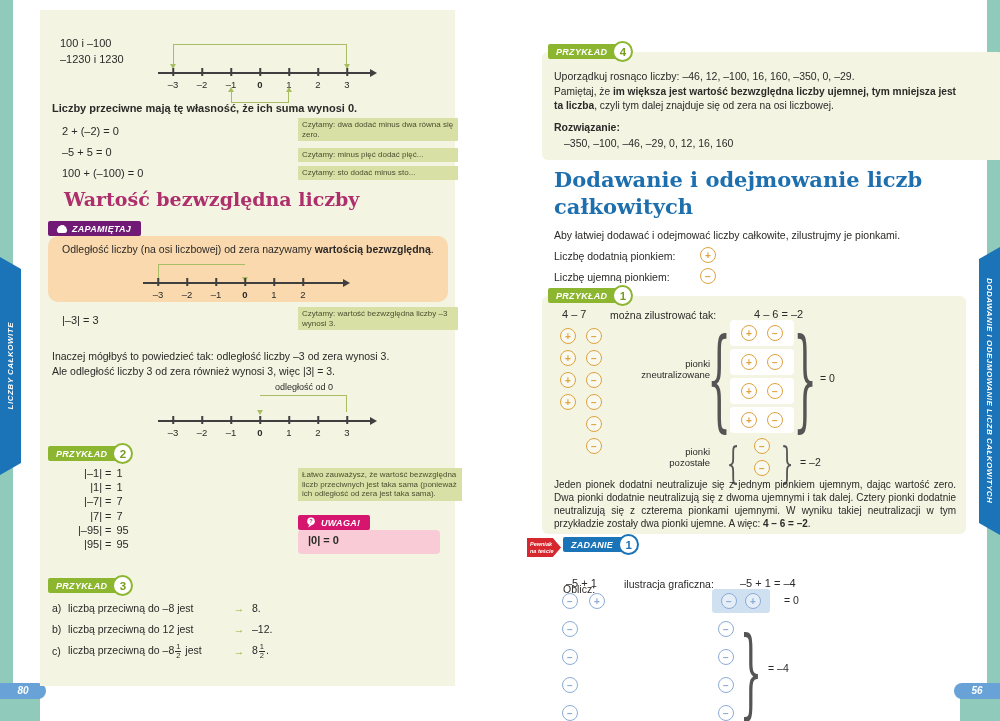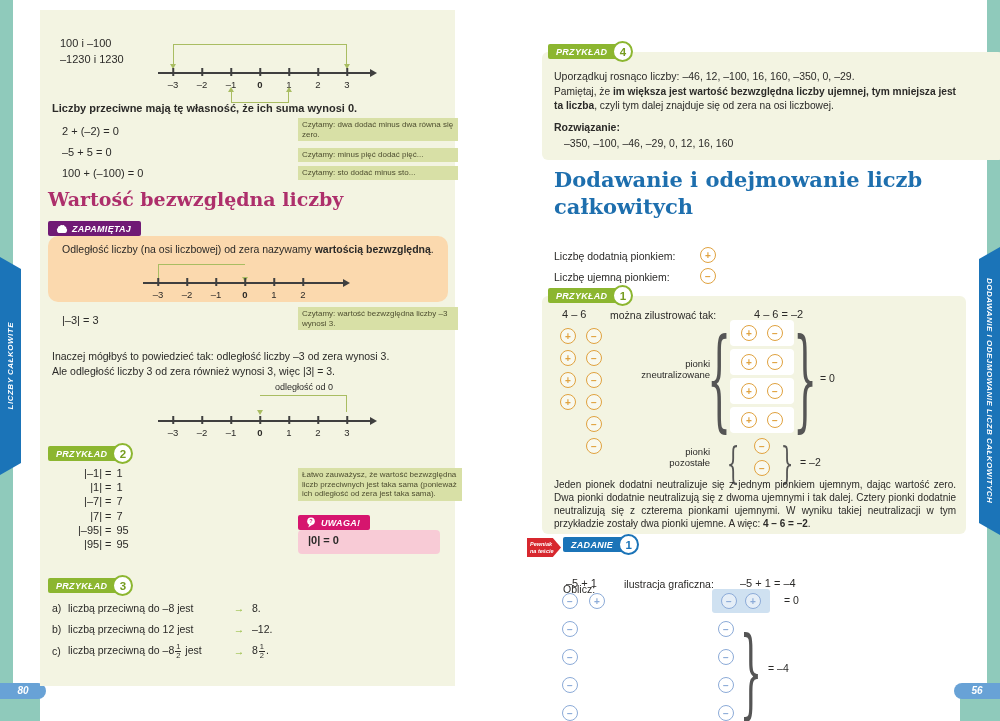--- a/index.html
+++ b/index.html
@@ -132,21 +132,21 @@
 
     <div class="abs t11 b" style="left:12px;top:92px;">Liczby przeciwne mają tę własność, że ich suma wynosi 0.</div>
     <div class="abs t11" style="left:22px;top:115px;">2 + (–2) = 0</div>
     <div class="abs t11" style="left:22px;top:136px;">–5 + 5 = 0</div>
     <div class="abs t11" style="left:22px;top:157px;">100 + (–100) = 0</div>
 
     <div class="note" style="left:258px;top:108px;width:160px;">Czytamy: dwa dodać minus dwa równa się zero.</div>
     <div class="note" style="left:258px;top:138px;width:160px;">Czytamy: minus pięć dodać pięć...</div>
     <div class="note" style="left:258px;top:156px;width:160px;">Czytamy: sto dodać minus sto...</div>
 
-    <div class="abs h-mag" style="left:8px;top:178px;">Wartość bezwzględna liczby</div>
+    <div class="abs h-mag" style="left:24px;top:178px;">Wartość bezwzględna liczby</div>
 
     <div class="badge orange" style="left:8px;top:211px;">
       <span><svg width="12" height="10" viewBox="0 0 12 10">
             <path d="M2.6 9 Q0.8 8.4 1.1 6.6 Q0.3 5 1.8 4 Q1.9 2.1 3.8 2 Q4.9 0.5 6.4 1.2 Q8.2 0.7 8.7 2.3 Q10.6 2.6 10.4 4.5 Q11.7 5.6 10.9 7.1 Q11 8.8 9.2 9 Z" fill="#fff"></path>
           </svg></span>
       <span class="blab">ZAPAMIĘTAJ</span>
     </div>
     <div class="zap-box" style="left:8px;top:226px;width:400px;height:66px;">
       <div class="abs t" style="left:14px;top:7px;width:378px;"><span>Odległość liczby (na osi liczbowej) od zera nazywamy </span><span class="b">wartością bezwzględną</span><span>.</span></div>
       <div class="numline" style="left:95px;top:24px;width:220px;height:40px;">
@@ -280,31 +280,32 @@
   <div class="badge green hasnum" style="left:548px;top:44px;">
     <span class="blab">PRZYKŁAD</span>
     <span class="badge-num">4</span>
   </div>
 
   <div class="abs h-blue" style="left:554px;top:166px;">
     <span style="display:block;">Dodawanie i odejmowanie liczb</span>
     <span style="display:block;">całkowitych</span>
   </div>
 
+  <div class="abs t" style="left:554px;top:229px;">Aby łatwiej dodawać i odejmować liczby całkowite, zilustrujmy je pionkami.</div>
   <div class="abs t" style="left:554px;top:250px;">Liczbę dodatnią pionkiem:</div>
   <div class="pawn-row" style="left:700px;top:247px;">
       <span class="pawn orange">+</span>
     </div>
   <div class="abs t" style="left:554px;top:271px;">Liczbę ujemną pionkiem:</div>
   <div class="pawn-row" style="left:700px;top:268px;">
       <span class="pawn orange">−</span>
     </div>
 
   <div class="crembox" style="left:542px;top:296px;width:424px;height:238px;">
-    <div class="abs t11" style="left:20px;top:12px;">4 – 6</div>
+    <div class="abs t11" style="left:20px;top:12px;">4 – 7</div>
     <div class="abs t" style="left:68px;top:13px;">można zilustrować tak:</div>
     <div class="abs t11" style="left:212px;top:12px;">4 – 6 = –2</div>
 
     <div class="pawn-col" style="left:18px;top:32px;">
         <span class="pawn orange">+</span>
         <span class="pawn orange">+</span>
         <span class="pawn orange">+</span>
         <span class="pawn orange">+</span>
       </div>
     <div class="pawn-col" style="left:44px;top:32px;">

